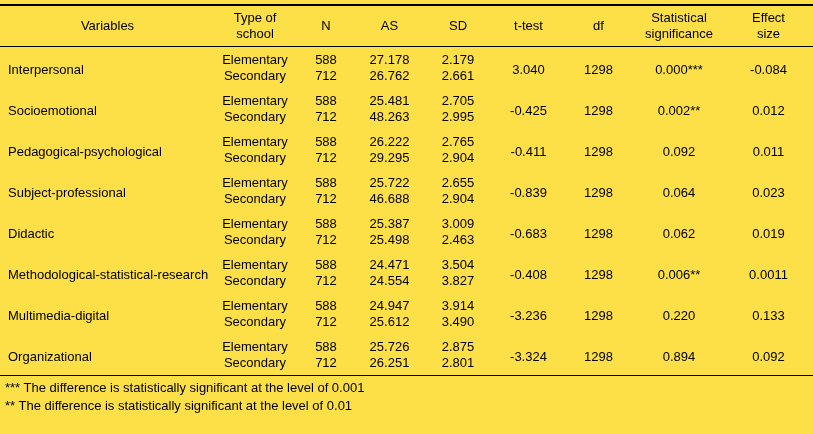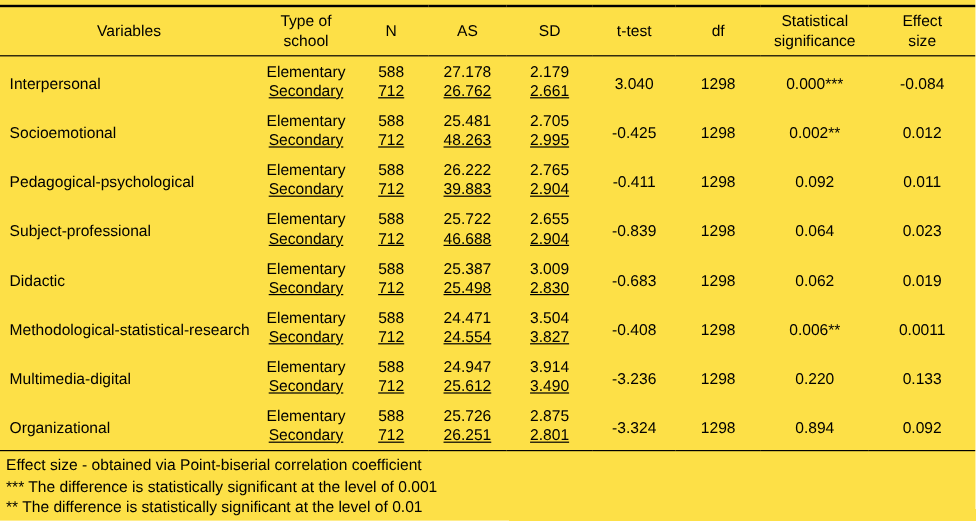--- a/index.html
+++ b/index.html
@@ -45,21 +45,20 @@
   table.stats td.variable-cell {
     text-align: left;
     padding-left: 8px;
     padding-right: 4px;
   }
   table.stats tr.g-top td {
     padding-top: 4.5px;
   }
   table.stats tr.g-bot td {
     padding-bottom: 4.5px;
-    text-decoration: underline;
   }
   
   table.stats td[rowspan] {
     padding-top: 0;
     padding-bottom: 0;
   }
   .notes {
     margin-top: 3px;
     padding-left: 5px;
     font-size: 13px;
@@ -147,21 +146,21 @@
         <td>26.222</td>
         <td>2.765</td>
         <td rowspan="2">-0.411</td>
         <td rowspan="2">1298</td>
         <td rowspan="2">0.092</td>
         <td rowspan="2">0.011</td>
       </tr>
       <tr class="g-bot">
         <td>Secondary</td>
         <td>712</td>
-        <td>39.883</td>
+        <td>29.295</td>
         <td>2.904</td>
       </tr>
 
       <tr class="g-top">
         <td class="variable-cell" rowspan="2">Subject-professional</td>
         <td>Elementary</td>
         <td>588</td>
         <td>25.722</td>
         <td>2.655</td>
         <td rowspan="2">-0.839</td>
@@ -184,21 +183,21 @@
         <td>3.009</td>
         <td rowspan="2">-0.683</td>
         <td rowspan="2">1298</td>
         <td rowspan="2">0.062</td>
         <td rowspan="2">0.019</td>
       </tr>
       <tr class="g-bot">
         <td>Secondary</td>
         <td>712</td>
         <td>25.498</td>
-        <td>2.830</td>
+        <td>2.463</td>
       </tr>
 
       <tr class="g-top">
         <td class="variable-cell" rowspan="2">Methodological-statistical-research</td>
         <td>Elementary</td>
         <td>588</td>
         <td>24.471</td>
         <td>3.504</td>
         <td rowspan="2">-0.408</td>
         <td rowspan="2">1298</td>
@@ -245,18 +244,17 @@
         <td>Secondary</td>
         <td>712</td>
         <td>26.251</td>
         <td>2.801</td>
       </tr>
 
     </tbody>
   </table>
 
   <div class="notes">
-    <div>Effect size - obtained via Point-biserial correlation coefficient</div>
     <div>*** The difference is statistically significant at the level of 0.001</div>
     <div>** The difference is statistically significant at the level of 0.01</div>
   </div>
 
 </div>
 
 </body></html>

